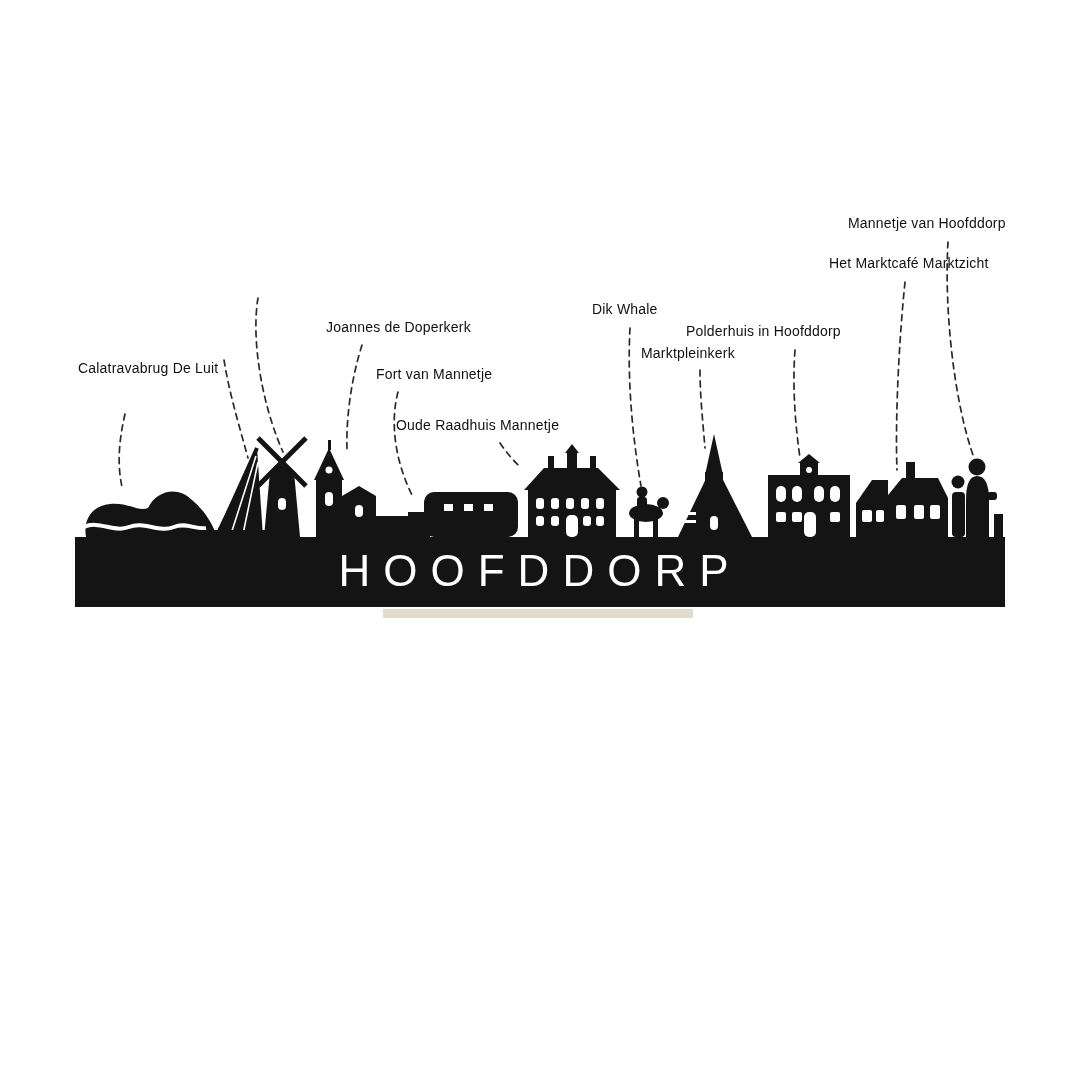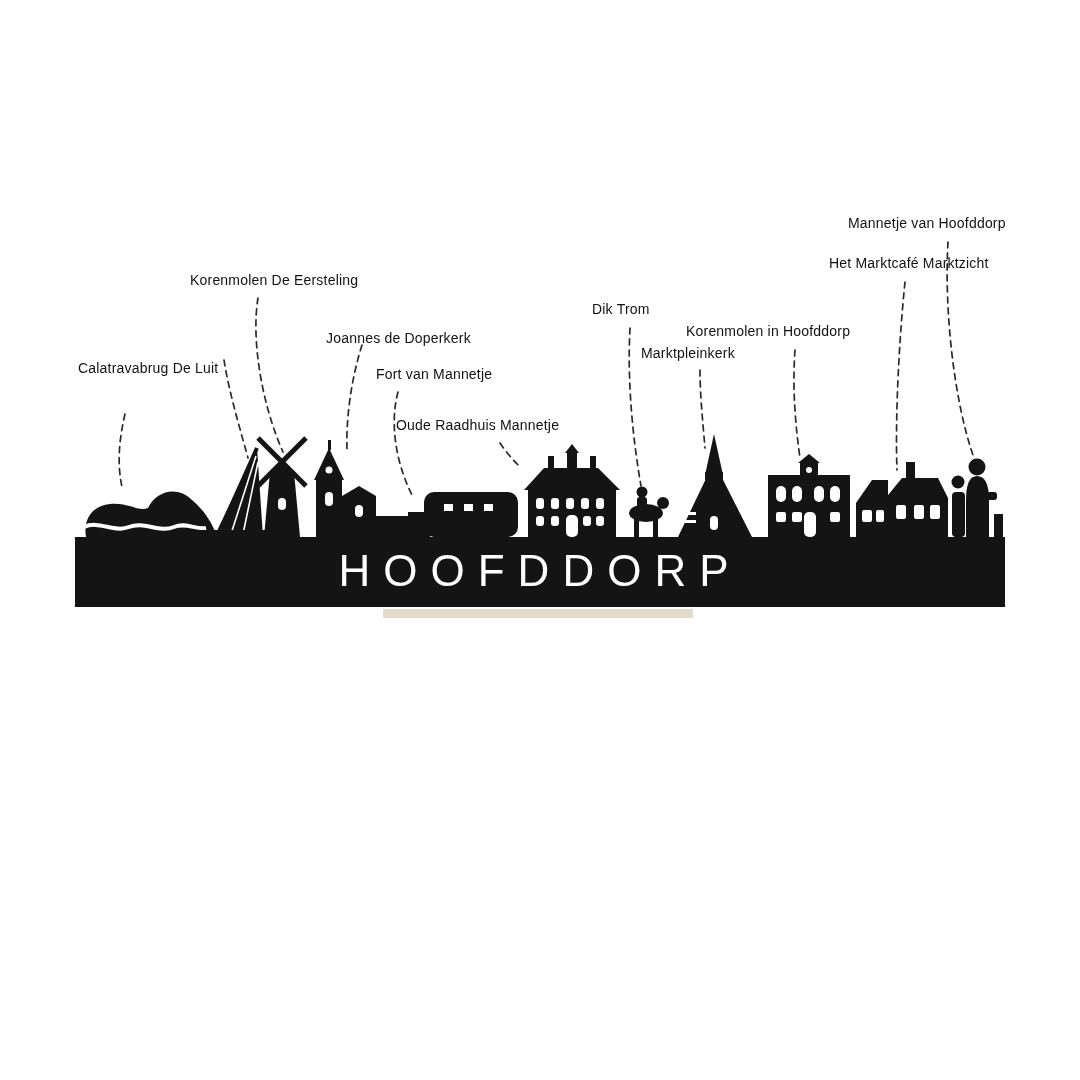--- a/index.html
+++ b/index.html
@@ -20,21 +20,21 @@
   .label{
     position:absolute;
     font-size:14px;
     color:var(--label-text);
     white-space:nowrap;
     letter-spacing:.2px;
   }
   .l-whale      {left:14px;  top:388px;}
   .l-calatrava  {left:78px;  top:316px;margin-top:44px;}
   .l-korenmolen {left:190px; top:272px;}
-  .l-joannes    {left:326px; top:319px;margin-top:11px;}
+  .l-joannes    {left:326px; top:319px;}
   .l-fort       {left:376px; top:366px;}
   .l-raadhuis   {left:396px; top:417px;}
   .l-diktrom    {left:592px; top:301px;}
   .l-marktplein {left:641px; top:345px;}
   .l-polderhuis {left:686px; top:323px;}
   .l-marktcafe  {left:797px; top:255px;margin-left:32px;}
   .l-mannetje   {left:848px; top:215px;}
   svg{position:absolute;left:0;top:0;}
   .leader{
     fill:none;
@@ -54,27 +54,26 @@
     letter-spacing:13px;
     font-weight:400;
   }
 </style>
 </head>
 <body>
 
 <div class="canvas">
 
   <div class="label l-calatrava">Calatravabrug De Luit</div>
-  <div class="label l-korenmolen">Korenmolen De Eersteling</div>
   <div class="label l-joannes">Joannes de Doperkerk</div>
   <div class="label l-fort">Fort van Mannetje</div>
   <div class="label l-raadhuis">Oude Raadhuis Mannetje</div>
-  <div class="label l-diktrom">Dik Trom</div>
+  <div class="label l-diktrom">Dik Whale</div>
   <div class="label l-marktplein">Marktpleinkerk</div>
-  <div class="label l-polderhuis">Korenmolen in Hoofddorp</div>
+  <div class="label l-polderhuis">Polderhuis in Hoofddorp</div>
   <div class="label l-marktcafe">Het Marktcafé Marktzicht</div>
   <div class="label l-mannetje">Mannetje van Hoofddorp</div>
 
   <svg width="1080" height="1080" viewBox="0 0 1080 1080">
 
     <g class="leaders">
       <path class="leader" d="M125,414 C119,440 117,464 122,487"></path>
       <path class="leader" d="M224,360 C229,392 239,425 248,458"></path>
       <path class="leader" d="M258,298 C251,340 262,405 283,452"></path>
       <path class="leader" d="M362,345 C351,380 346,418 347,450"></path>

